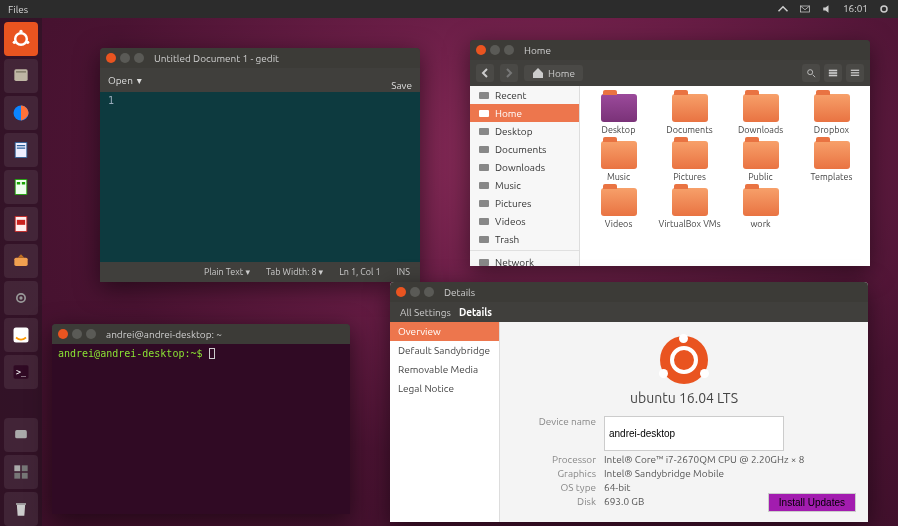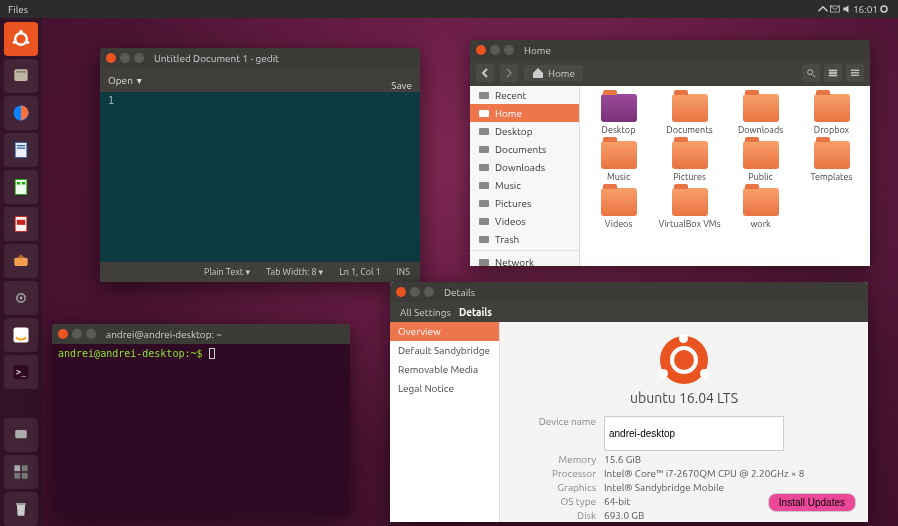--- a/index.html
+++ b/index.html
@@ -8,21 +8,21 @@
   font-family: "Ubuntu", "Segoe UI", sans-serif;
   font-size: 11px;
   background: radial-gradient(ellipse at 60% 30%, #8a2d5a 0%, #6b1e47 30%, #4a1332 60%, #3d0f29 100%);
   overflow: hidden; position: relative;
 }
 .topbar {
   height: 18px; background: #2c2c2c; color: #d8d8d8;
   display: flex; align-items: center; padding: 0 8px;
   font-size: 10px;
 }
-.topbar .rhs { margin-left: auto; display: flex; align-items: center; }
+.topbar .rhs { margin-left: auto; display: flex; gap: 10px; align-items: flex-start; }
 .topbar .ico { width: 12px; height: 12px; display: inline-block; }
 
 .launcher {
   position: absolute; left: 0; top: 18px; width: 42px; height: 508px;
   background: rgba(40, 20, 35, 0.6);
   display: flex; flex-direction: column; align-items: center; padding-top: 4px; gap: 3px;
 }
 .launcher .tile {
   width: 34px; height: 34px; border-radius: 4px;
   display: flex; align-items: center; justify-content: center;
@@ -88,21 +88,21 @@
 #details .side .item { padding: 4px 8px; cursor: pointer; color: #444; }
 #details .side .item.active { background: #ed764d; color: #fff; }
 #details .main { flex: 1; background: #f4f4f4; padding: 10px 16px; position: relative; }
 #details .logo { width: 48px; height: 48px; border-radius: 50%; background: #e95420; margin: 4px auto 6px; position: relative; }
 #details .logo::before { content:""; position:absolute; inset:10px; border: 4px solid #fff; border-radius:50%; }
 #details .logo .dot { position:absolute; width:9px; height:9px; background:#fff; border-radius:50%; }
 #details .brand { text-align: center; font-size: 14px; color: #444; margin-bottom: 10px; }
 #details .row { display: flex; font-size: 10px; color: #555; margin: 3px 0; }
 #details .row .label { width: 80px; text-align: right; color: #888; margin-right: 8px; }
 #details .row input { border: 1px solid #ccc; padding: 11px 4px; font-size: 10px; width: 180px; background: #fff; }
-#details .install { position: absolute; right: 12px; bottom: 10px; padding: 3px 10px; background: #ec4899; border: 1px solid #ccc; border-radius: 8px; font-size: 10px; cursor: pointer; }
+#details .install { position: absolute; right: 12px; bottom: 10px; padding: 3px 10px; background: #a21caf; border: 1px solid #ccc; border-radius: 0; font-size: 10px; cursor: pointer; }
 
 .sico { width: 12px; height: 12px; display: inline-block; }
 </style>
 </head>
 <body>
 
 <div class="topbar">
   <span>Files</span>
   <div class="rhs">
     <span class="ico">
@@ -436,24 +436,20 @@
         <div class="dot" style="top:-2px;left:19px"></div>
         <div class="dot" style="bottom:6px;left:-1px"></div>
         <div class="dot" style="bottom:6px;right:-1px"></div>
       </div>
       <div class="brand">ubuntu 16.04 LTS</div>
       <div class="row">
           <span class="label">Device name</span>
           <input value="andrei-desktop" style="">
         </div>
       <div class="row">
-          <span class="label">Memory</span>
-          <span>15.6 GiB</span>
-        </div>
-      <div class="row">
           <span class="label">Processor</span>
           <span>Intel® Core™ i7-2670QM CPU @ 2.20GHz × 8</span>
         </div>
       <div class="row">
           <span class="label">Graphics</span>
           <span>Intel® Sandybridge Mobile</span>
         </div>
       <div class="row">
           <span class="label">OS type</span>
           <span>64-bit</span>

